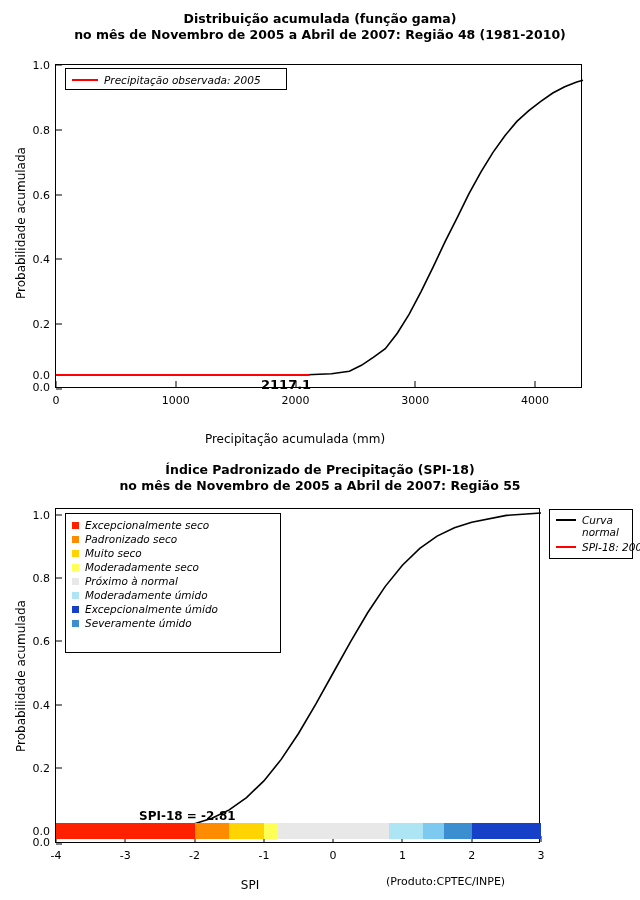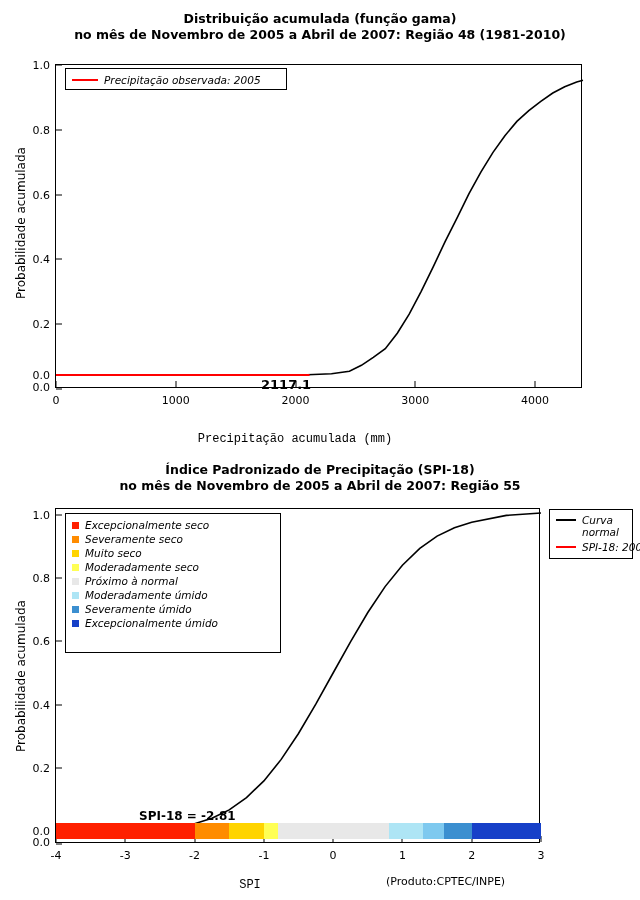--- a/index.html
+++ b/index.html
@@ -75,21 +75,20 @@
     height: 6px;
     background: #000;
     transform: translateX(-0.5px);
   }
   .axis-label-x {
     position: absolute;
     width: 590px;
     left: 0;
     text-align: center;
     font-size: 12px;
-    font-family: Liberation Mono, monospace;
   }
   .axis-label-y {
     position: absolute;
     font-size: 12px;
     transform-origin: 0 0;
     transform: rotate(-90deg);
     white-space: nowrap;
   }
   .legend-box {
     position: absolute;
@@ -305,45 +304,45 @@
         <polyline fill="none" stroke="#000000" stroke-width="1.6" points="0,322.0 34.6,321.9 69.3,321.6 103.9,320.0 138.6,314.8 155.9,309.3 173.2,300.9 190.5,288.6 207.9,271.9 225.2,250.4 242.5,224.5 259.8,195.2 277.1,164.0 294.5,132.8 311.8,103.5 329.1,77.6 346.4,56.2 363.8,39.4 381.1,27.1 398.4,18.7 415.7,13.2 450.4,6.4 485.0,4.0"></polyline>
       </svg>
 
       <div class="legend-box" style="left:9px; top:4px; width:216px; height:140px;">
         <div class="legend-row">
           <span class="legend-swatch-dot" style="background:#ff2000;"></span>
           <span class="legend-label">Excepcionalmente seco</span>
         </div>
         <div class="legend-row">
           <span class="legend-swatch-dot" style="background:#ff8c00;"></span>
-          <span class="legend-label">Severamente seco</span>
+          <span class="legend-label">Padronizado seco</span>
         </div>
         <div class="legend-row">
           <span class="legend-swatch-dot" style="background:#ffd400;"></span>
           <span class="legend-label">Muito seco</span>
         </div>
         <div class="legend-row">
           <span class="legend-swatch-dot" style="background:#ffff55;"></span>
           <span class="legend-label">Moderadamente seco</span>
         </div>
         <div class="legend-row">
           <span class="legend-swatch-dot" style="background:#e8e8e8;"></span>
           <span class="legend-label">Próximo à normal</span>
         </div>
         <div class="legend-row">
           <span class="legend-swatch-dot" style="background:#aee5f5;"></span>
           <span class="legend-label">Moderadamente úmido</span>
         </div>
         <div class="legend-row">
+          <span class="legend-swatch-dot" style="background:#1640c8;"></span>
+          <span class="legend-label">Excepcionalmente úmido</span>
+        </div>
+        <div class="legend-row">
           <span class="legend-swatch-dot" style="background:#3b8fd0;"></span>
           <span class="legend-label">Severamente úmido</span>
-        </div>
-        <div class="legend-row">
-          <span class="legend-swatch-dot" style="background:#1640c8;"></span>
-          <span class="legend-label">Excepcionalmente úmido</span>
         </div>
       </div>
 
       <div class="colorbar" style="left:0px; top:314px; width:485px;">
         <div style="background:#ff2000; width:138.6px;"></div>
         <div style="background:#ff8c00; width:34.6px;"></div>
         <div style="background:#ffd400; width:34.6px;"></div>
         <div style="background:#ffff55; width:13.9px;"></div>
         <div style="background:#e8e8e8; width:110.9px;"></div>
         <div style="background:#aee5f5; width:34.6px;"></div>

